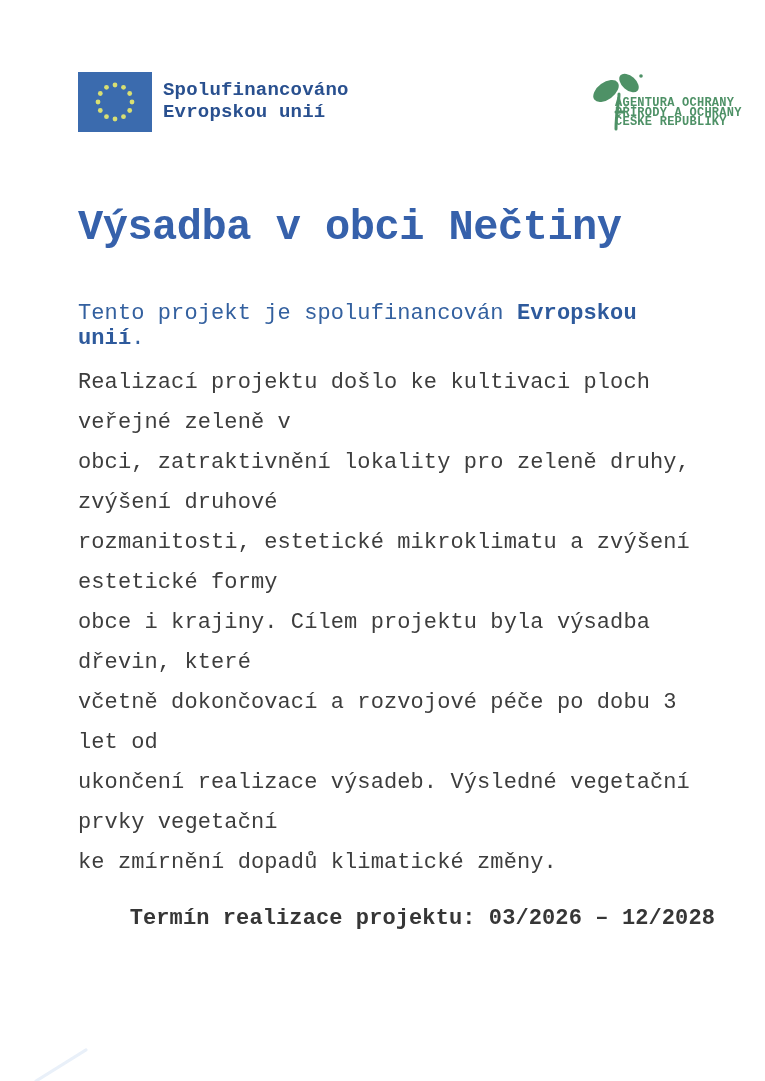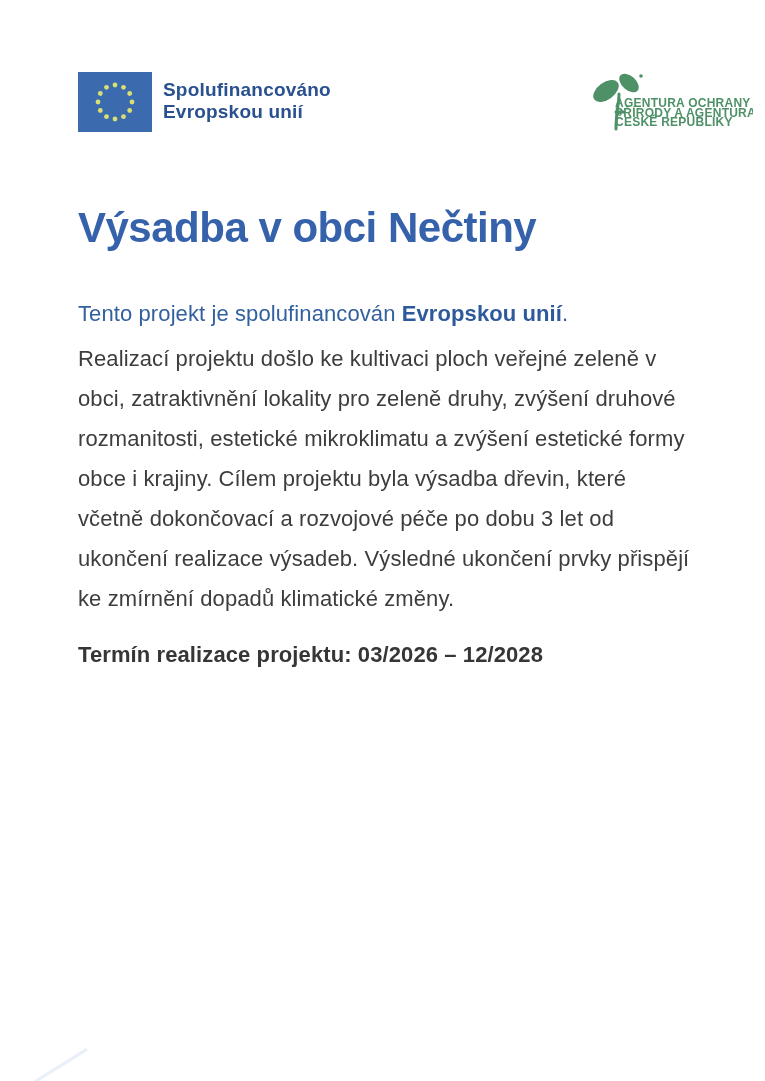--- a/index.html
+++ b/index.html
@@ -2,21 +2,21 @@
 <html><head>
 <meta charset="utf-8">
 <style>
   * { margin: 0; padding: 0; box-sizing: border-box; }
   html, body { background: #ffffff; }
   .page {
     position: relative;
     width: 753px;
     height: 1081px;
     background: #ffffff;
-    font-family: Liberation Sans, sans-serif;
+    font-family: Liberation Mono, monospace;
     overflow: hidden;
   }
   .content-wrap {
     position: absolute;
     left: 78px;
     right: 38px;
     top: 72px;
   }
   
   .header {
@@ -74,20 +74,21 @@
     color: #3d3d3d;
     line-height: 40px;
     letter-spacing: 0.1px;
   }
   .term-line {
     margin-top: 23px;
     font-size: 22px;
     font-weight: bold;
     color: #363636;
     letter-spacing: 0.1px;
+    text-align: right;
   }
   
   .scan-artifact {
     position: absolute;
     left: 30px;
     bottom: 14px;
     width: 62px;
     height: 3px;
     background: #e9f0f9;
     transform: rotate(-32deg);
@@ -133,38 +134,38 @@
             <ellipse cx="40" cy="17" rx="11.5" ry="7" transform="rotate(42 40 17)"></ellipse>
             <circle cx="52" cy="10" r="1.8"></circle>
           </g>
           <g stroke="#4e9166" stroke-width="3" fill="none" stroke-linecap="round">
             <path d="M30 28 C30 38 27 46 27 63"></path>
             <path d="M27 46 L35 46"></path>
           </g>
         </svg>
         <div class="aopk-text">
           <div>AGENTURA OCHRANY</div>
-          <div>PŘÍRODY A AGENTURA</div>
+          <div>PŘÍRODY A OCHRANY</div>
           <div>ČESKÉ REPUBLIKY</div>
         </div>
       </div>
 
     </div>
 
     <h1 class="title">Výsadba v obci Nečtiny</h1>
 
     <p class="subtitle"><span>Tento projekt je spolufinancován </span><strong>Evropskou unií</strong><span>.</span></p>
 
     <div class="body-text">
       <div>Realizací projektu došlo ke kultivaci ploch veřejné zeleně v</div>
       <div>obci, zatraktivnění lokality pro zeleně druhy, zvýšení druhové</div>
       <div>rozmanitosti, estetické mikroklimatu a zvýšení estetické formy</div>
       <div>obce i krajiny. Cílem projektu byla výsadba dřevin, které</div>
       <div>včetně dokončovací a rozvojové péče po dobu 3 let od</div>
-      <div>ukončení realizace výsadeb. Výsledné ukončení prvky přispějí</div>
+      <div>ukončení realizace výsadeb. Výsledné vegetační prvky vegetační</div>
       <div>ke zmírnění dopadů klimatické změny.</div>
     </div>
 
     <p class="term-line">Termín realizace projektu: 03/2026 – 12/2028</p>
 
   </div>
 
   <div class="scan-artifact"></div>
 </div>
 

